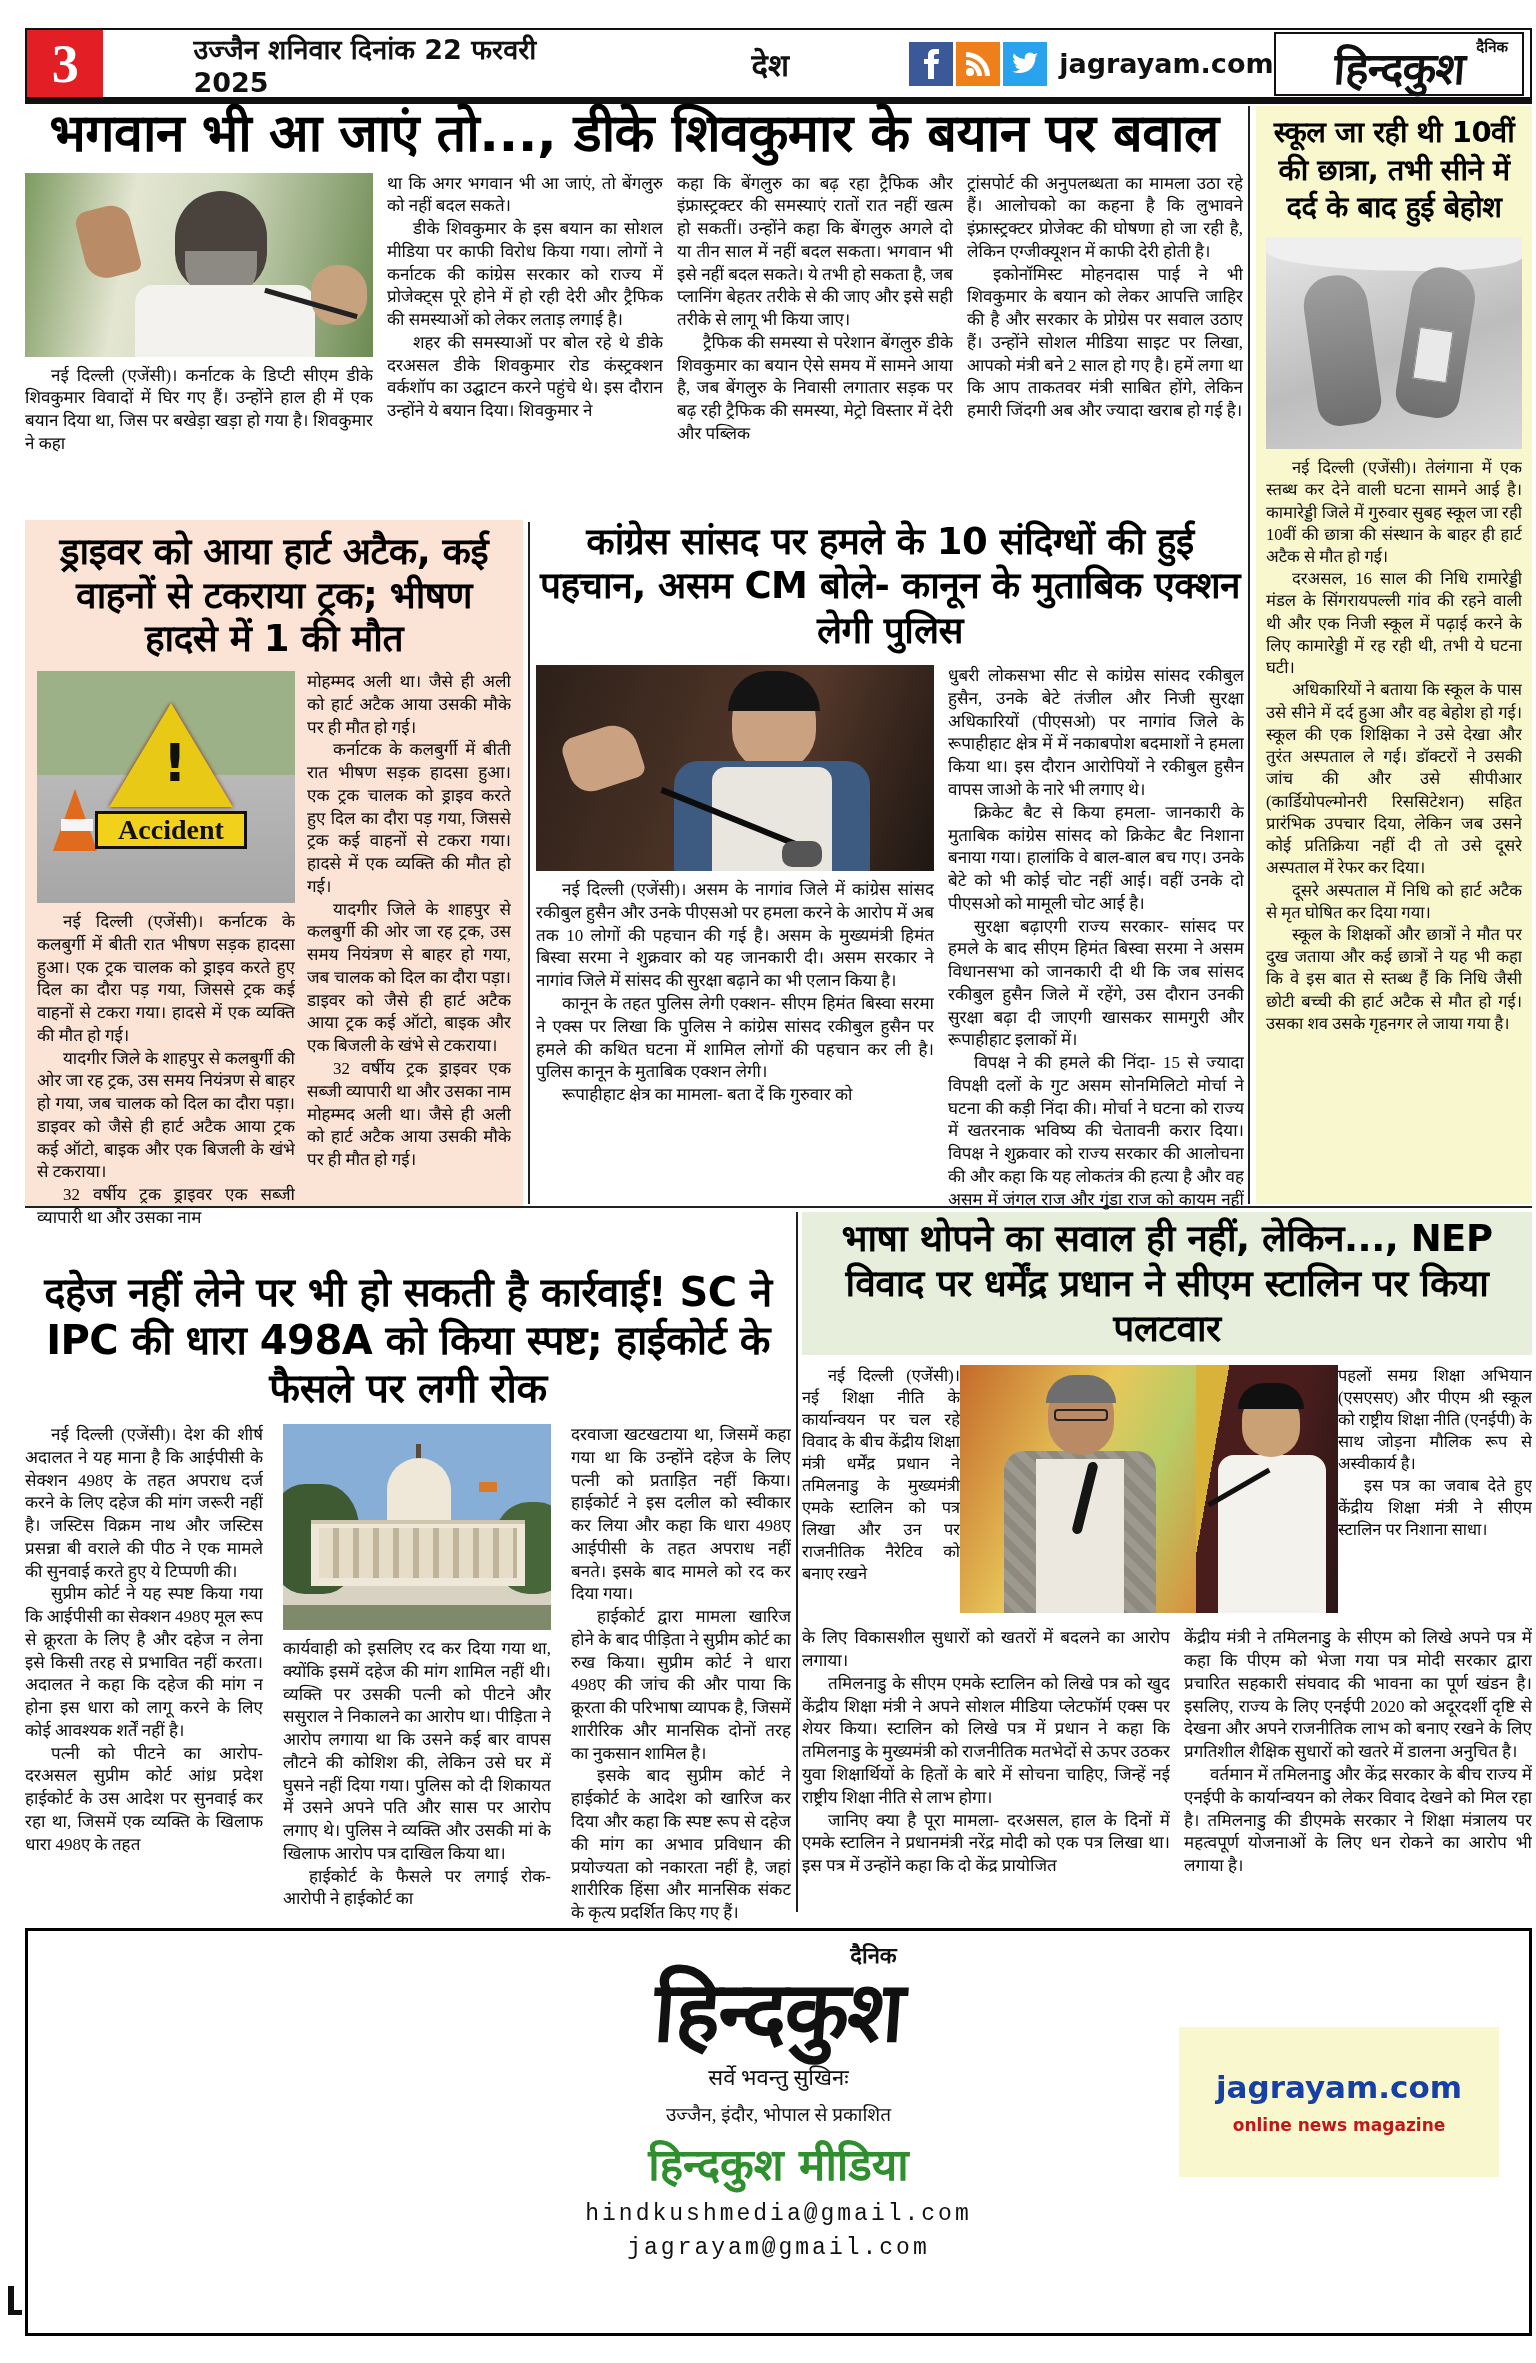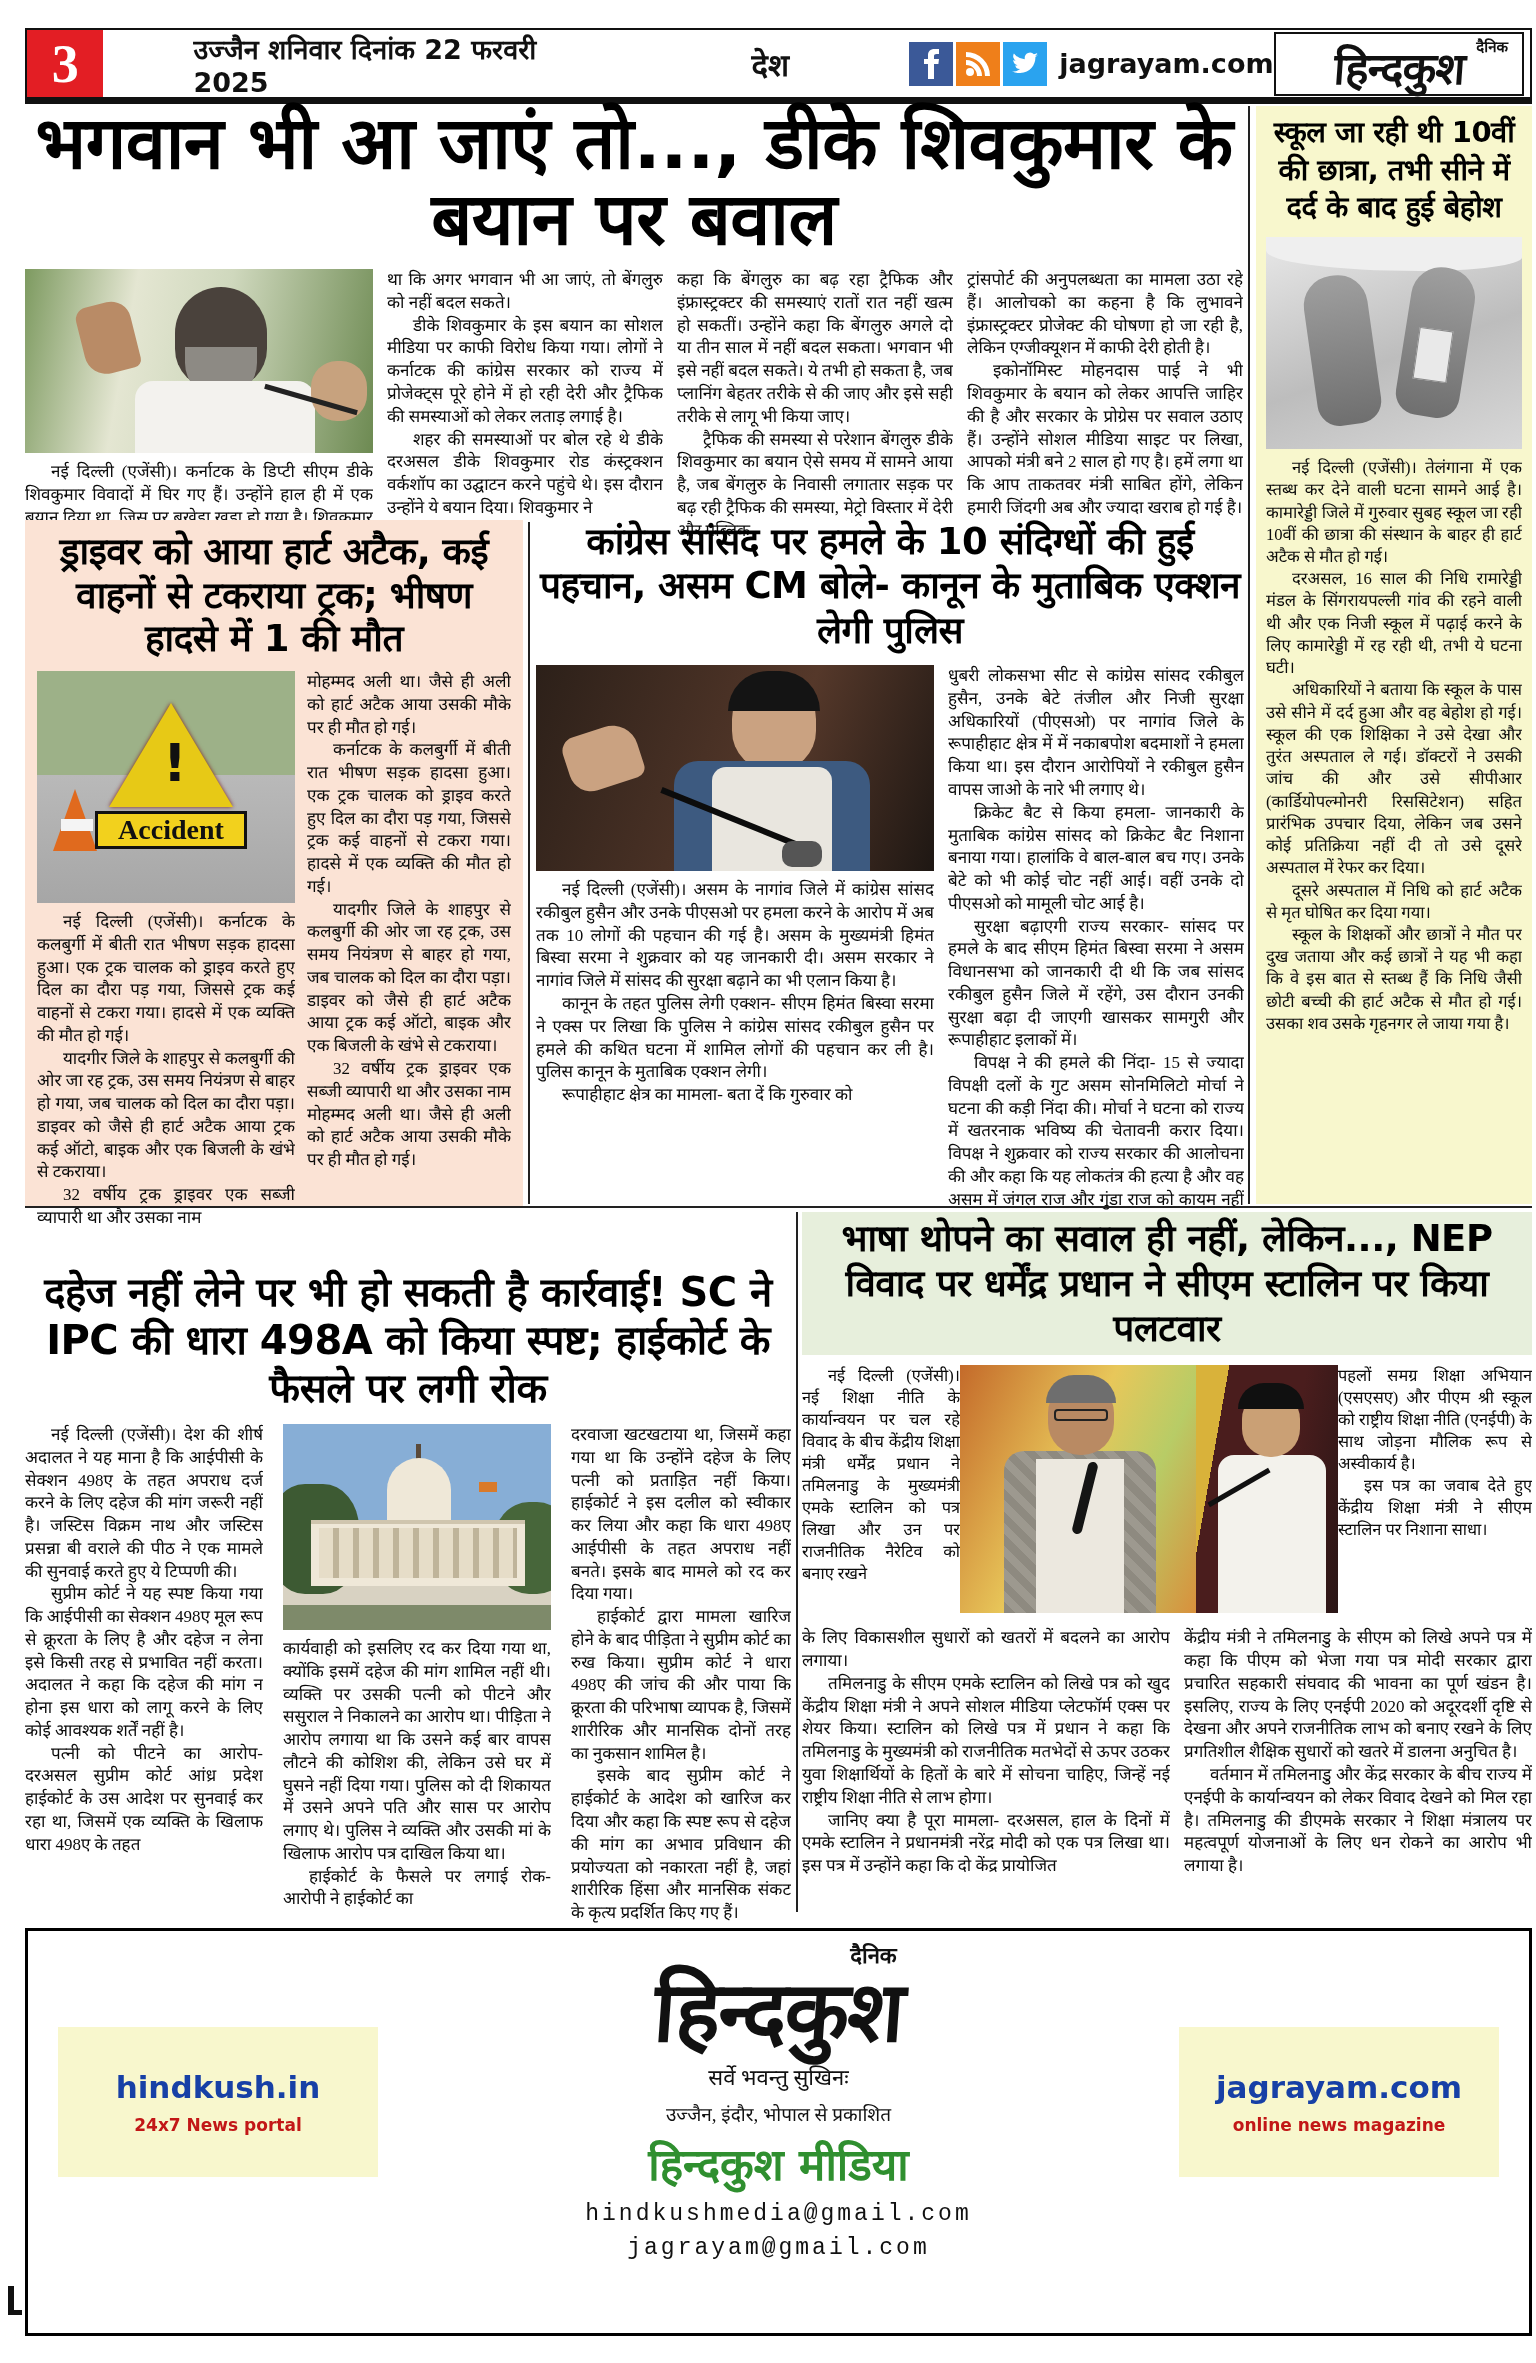--- a/index.html
+++ b/index.html
@@ -32,21 +32,21 @@
   .hl{font-family:"DejaVu Sans",sans-serif;font-weight:900;color:#000;text-align:center;letter-spacing:-0.5px;}
   .body-col p{text-align:justify;text-indent:26px;font-size:17px;line-height:1.34;color:#0a0a0a;}
   .body-col p.cont{text-indent:0;}
   .body-col{overflow:hidden;}
   .photo{position:relative;overflow:hidden;}
   .vrule{position:absolute;background:#222;width:2px;}
   .hrule{position:absolute;background:#222;height:2px;}
 
   
   #a1{position:absolute;left:25px;top:106px;width:1218px;height:408px;}
-  #a1 .hl{font-size:72px;line-height:1.05;}
+  #a1 .hl{font-size:52px;line-height:1.05;}
   #a1-body{display:flex;gap:14px;margin-top:12px;height:326px;}
   #a1c1{width:348px;flex:none;}
   #ph-shiv{width:348px;height:184px;background:linear-gradient(100deg,#7d9a60,#e4e6d2 30%,#cfd8bd 55%,#6d8a52);margin-bottom:8px;}
   #ph-shiv .head{position:absolute;left:150px;top:18px;width:92px;height:102px;background:#4a423c;border-radius:46px 46px 40px 40px;}
   #ph-shiv .beard{position:absolute;left:160px;top:78px;width:72px;height:52px;background:#8d8a84;border-radius:0 0 36px 36px;}
   #ph-shiv .shirt{position:absolute;left:110px;top:112px;width:180px;height:72px;background:#f3f2ee;border-radius:18px 18px 0 0;}
   #ph-shiv .hand{position:absolute;left:56px;top:34px;width:54px;height:70px;background:#b98b66;border-radius:12px 20px 8px 22px;transform:rotate(-14deg);}
   #ph-shiv .mic{position:absolute;left:238px;top:128px;width:96px;height:5px;background:#222;transform:rotate(16deg);}
   #ph-shiv .head2{position:absolute;left:286px;top:92px;width:56px;height:60px;background:#c7a27e;border-radius:26px;}
 
@@ -358,24 +358,20 @@
   <div id="footer">
     <div id="f-center">
       <div id="f-brand-prefix">दैनिक</div>
       <div id="f-brand">हिन्दकुश</div>
       <div id="f-motto">सर्वे भवन्तु सुखिनः</div>
       <div id="f-pub">उज्जैन, इंदौर, भोपाल से प्रकाशित</div>
       <div id="f-media">हिन्दकुश मीडिया</div>
       <div class="f-email">hindkushmedia@gmail.com</div>
       <div class="f-email">jagrayam@gmail.com</div>
     </div>
-    <div class="f-panel" id="f-left">
-      <div class="f-site">hindkush.in</div>
-      <div class="f-tag">24x7 News portal</div>
-    </div>
     <div class="f-panel" id="f-right">
       <div class="f-site">jagrayam.com</div>
       <div class="f-tag">online news magazine</div>
     </div>
   </div>
 
   <div id="artifact"></div>
 </div>
 
 </body></html>

